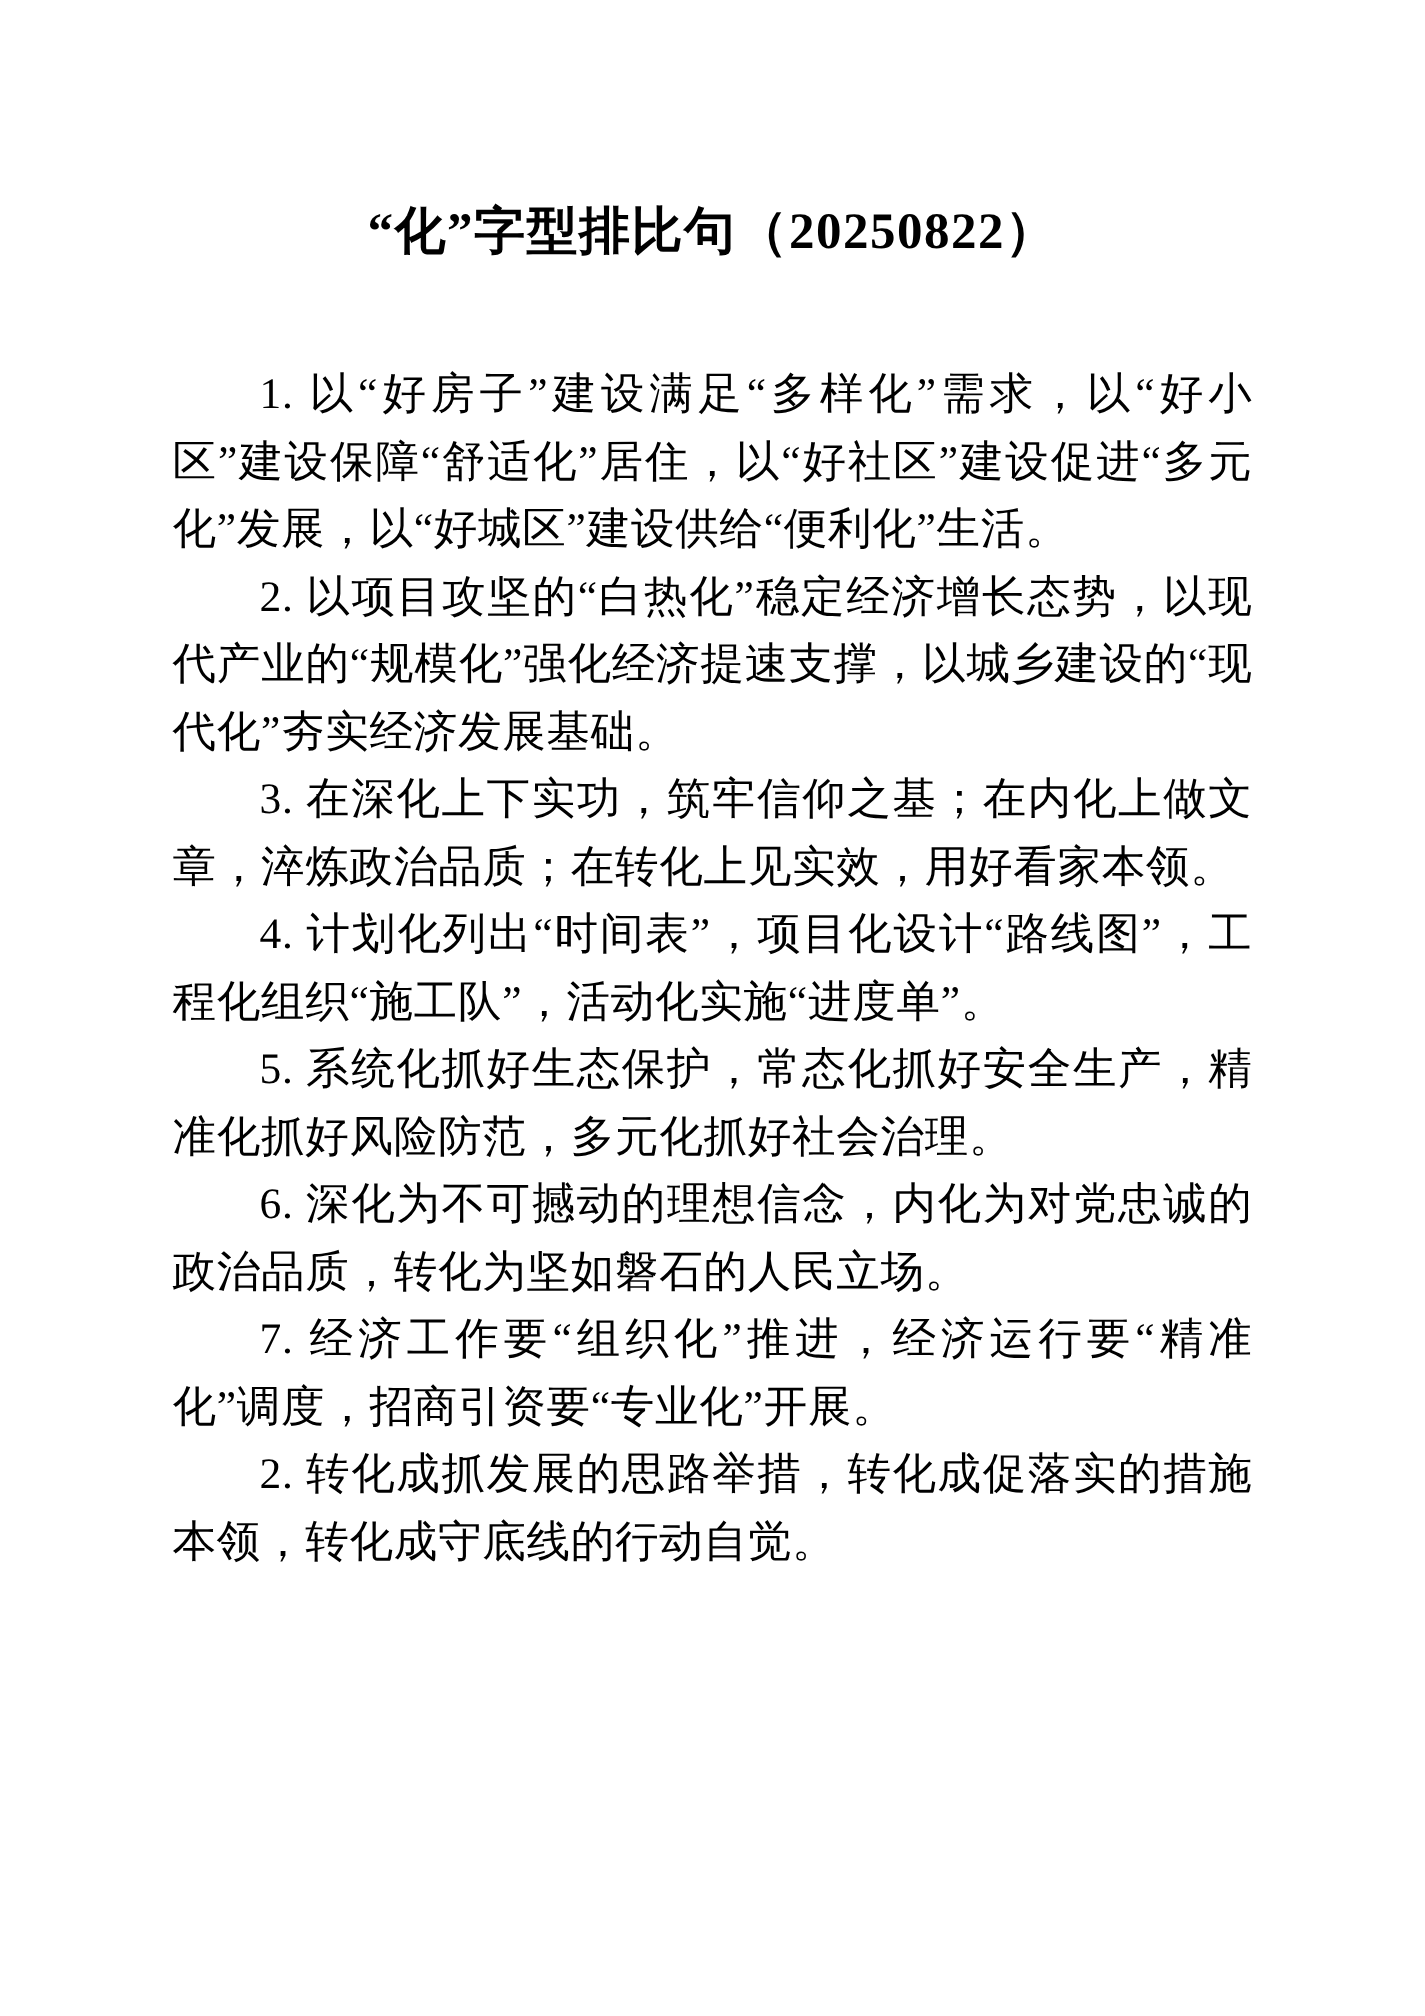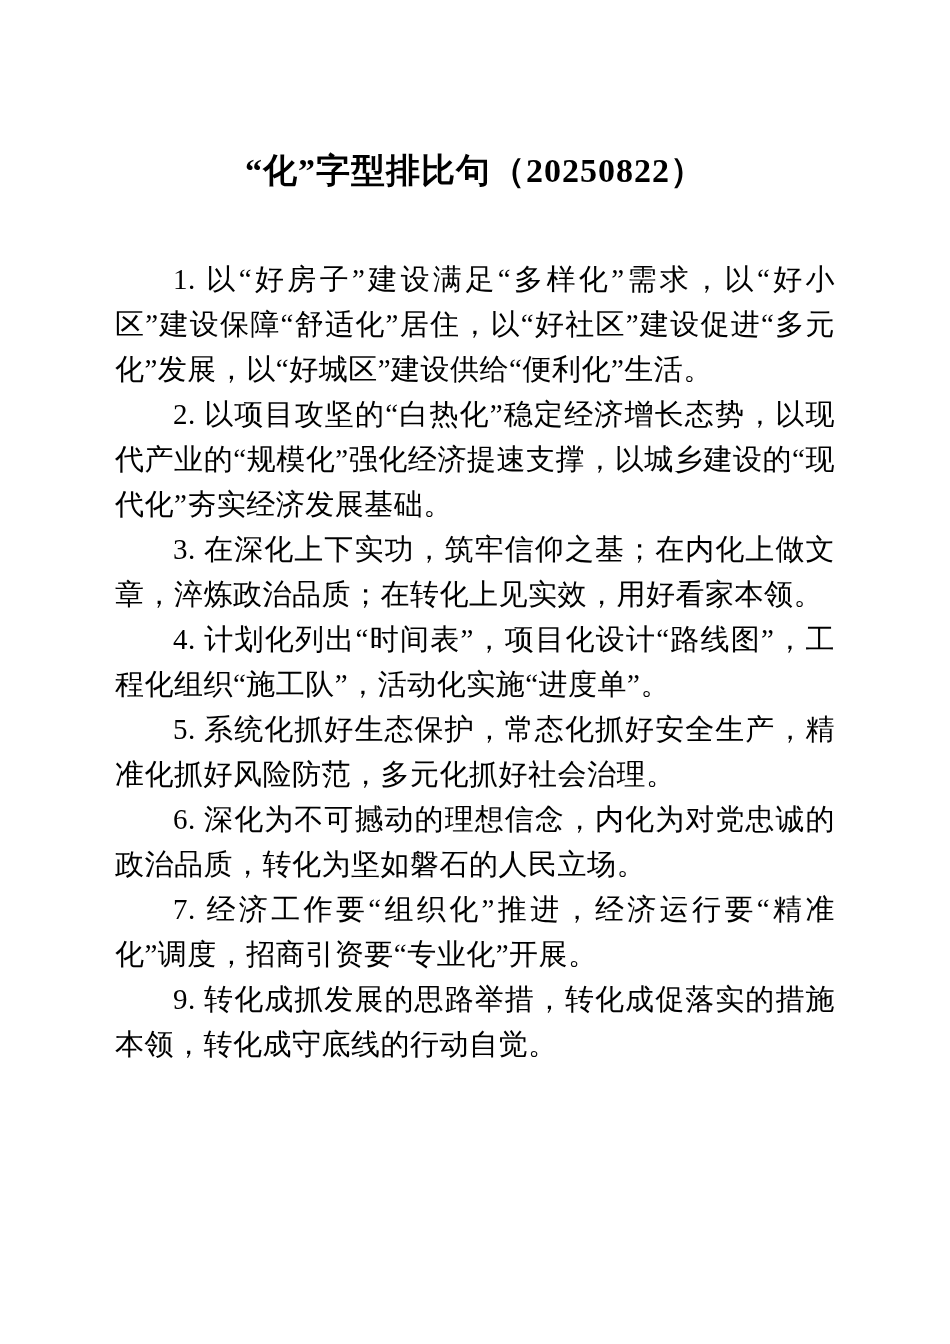--- a/index.html
+++ b/index.html
@@ -7,21 +7,21 @@
     padding: 0;
     background: #ffffff;
   }
   .page {
     position: relative;
     width: 950px;
     height: 1344px;
     margin: 0 auto;
     background: #ffffff;
     box-sizing: border-box;
-    padding: 16px 115px;
+    padding: 0 115px;
     overflow: hidden;
     font-family: "Liberation Serif", "DejaVu Serif", serif;
     color: #000000;
   }
   .doc-title {
     margin: 0;
     padding-top: 131px;
     font-size: 34px;
     line-height: 48px;
     font-weight: bold;
@@ -50,15 +50,15 @@
   <h1 class="doc-title">“化”字型排比句（20250822）</h1>
 
   <div class="doc-body">
     <p>1. 以“好房子”建设满足“多样化”需求，以“好小区”建设保障“舒适化”居住，以“好社区”建设促进“多元化”发展，以“好城区”建设供给“便利化”生活。</p>
     <p>2. 以项目攻坚的“白热化”稳定经济增长态势，以现代产业的“规模化”强化经济提速支撑，以城乡建设的“现代化”夯实经济发展基础。</p>
     <p>3. 在深化上下实功，筑牢信仰之基；在内化上做文章，淬炼政治品质；在转化上见实效，用好看家本领。</p>
     <p>4. 计划化列出“时间表”，项目化设计“路线图”，工程化组织“施工队”，活动化实施“进度单”。</p>
     <p>5. 系统化抓好生态保护，常态化抓好安全生产，精准化抓好风险防范，多元化抓好社会治理。</p>
     <p>6. 深化为不可撼动的理想信念，内化为对党忠诚的政治品质，转化为坚如磐石的人民立场。</p>
     <p>7. 经济工作要“组织化”推进，经济运行要“精准化”调度，招商引资要“专业化”开展。</p>
-    <p>9. 转化成抓发展的思路举措，转化成促落实的措施本领，转化成守底线的行动自觉。</p>
+    <p>2. 转化成抓发展的思路举措，转化成促落实的措施本领，转化成守底线的行动自觉。</p>
   </div>
 </div>
 
 </body></html>

